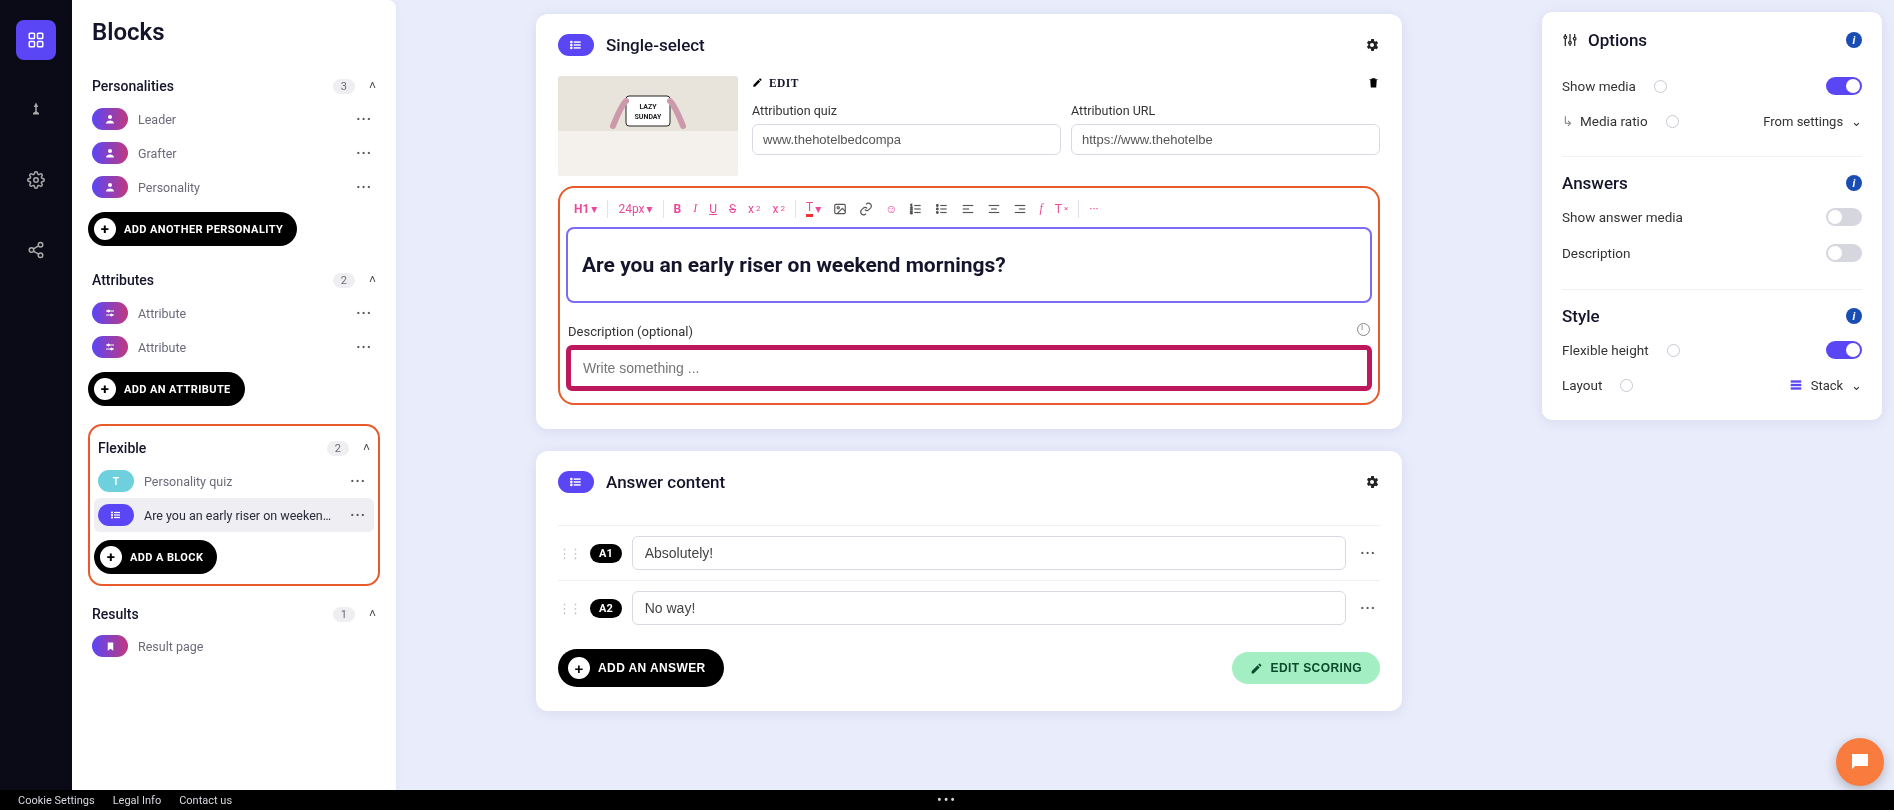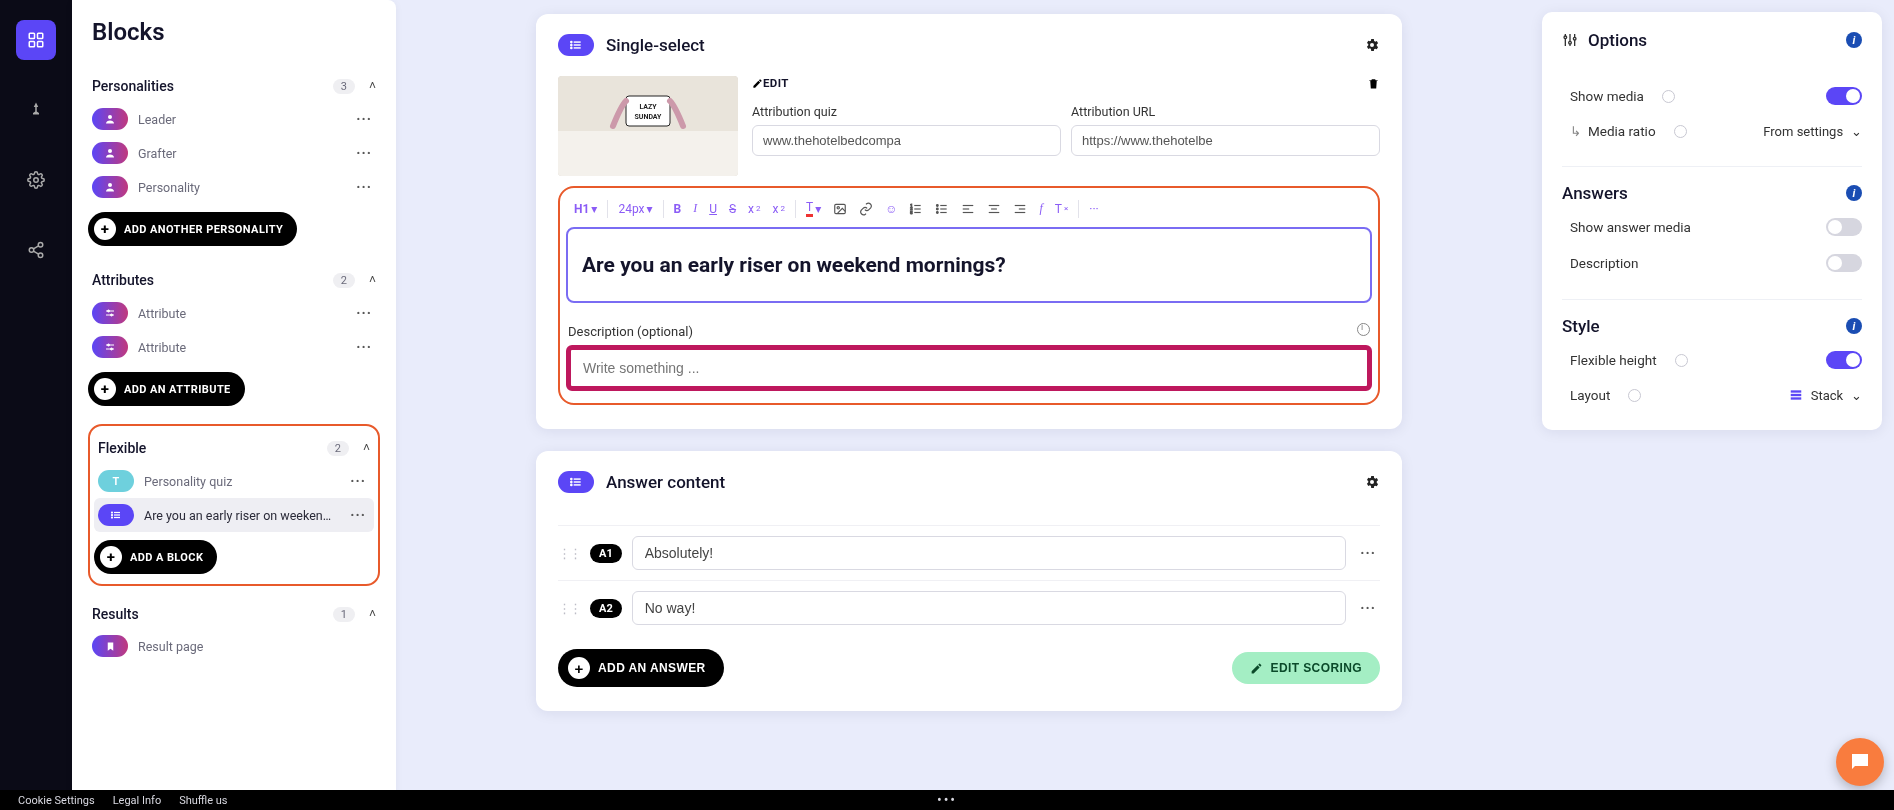--- a/index.html
+++ b/index.html
@@ -42,52 +42,52 @@
   .card-head { display:flex; align-items:center; gap:12px; margin-bottom:20px;}
   .card-head-icon { width:36px;height:22px;border-radius:11px;background:#5b46f6;display:flex;align-items:center;justify-content:center;color:#fff;}
   .card-title { font-size:17px; font-weight:500;}
   .card-gear { margin-left:auto; cursor:pointer; color:#222;}
   
   .media-row { display:flex; gap:14px; margin-bottom:10px;}
   .media-thumb { width:180px; height:100px; background:#d7d2cb; border-radius:4px; overflow:hidden; position:relative;}
   .media-thumb svg { width:100%; height:100%; }
   .media-controls { flex:1; }
   .edit-row { display:flex; justify-content:space-between; align-items:center; margin-bottom:14px; font-size:11.5px; font-weight:700; letter-spacing:.4px;}
-  .edit-row .edit { display:flex; align-items:center; cursor:pointer;}
+  .edit-row .edit { display:flex; align-items:center; gap:6px; cursor:pointer;font-family:Liberation Serif, serif;}
   .attr-fields { display:flex; gap:10px;}
   .attr-field { flex:1; }
   .attr-field label { display:block; font-size:12.5px; color:#333; margin-bottom:6px;}
   .attr-field input { width:100%; border:1px solid #d9d9e2; border-radius:6px; padding:7px 10px; font-size:13px; color:#555;}
   
   .editor-highlight { border:2.5px solid #e85a2b; border-radius:16px; padding:6px 6px 12px 6px; margin-top:4px;}
-  .toolbar { display:flex; align-items:center; gap:4px; padding:4px 4px 8px 4px; color:#8b5cf6; font-size:12px;}
+  .toolbar { display:flex; align-items:center; gap:4px; padding:4px 4px 8px 4px; color:#ec4899; font-size:12px;}
   .tb-item { padding:2px 4px; cursor:pointer; display:flex; align-items:center; gap:2px;}
   .tb-sep { width:1px; height:18px; background:#e2e2ea; margin:0 2px;}
   .tb-bold{font-weight:700;} .tb-italic{font-style:italic;font-family:serif;} .tb-under{text-decoration:underline;} .tb-strike{text-decoration:line-through;}
   
   .question-input { border:2px solid #7a6cf3; border-radius:8px; padding:24px 14px; font-size:21px; font-weight:700; color:#14142b; margin-bottom:20px;}
   .desc-label-row { display:flex; justify-content:space-between; align-items:center; font-size:13px; color:#333; margin-bottom:6px; padding:0 2px;}
   .desc-input { width:100%; border:5px solid #be185d; border-radius:6px; padding:10px 12px; font-size:14px; color:#888;}
   
   .answer-item { display:flex; align-items:center; gap:10px; padding:10px 0; border-top:1px solid #f0f0f4;}
   .drag-handle { color:#bcbcc6; cursor:grab; font-size:13px; letter-spacing:-2px;}
   .answer-badge { background:#000; color:#fff; font-size:11px; font-weight:700; padding:3px 9px; border-radius:11px;}
   .answer-input { flex:1; border:1px solid #d9d9e2; border-radius:6px; padding:8px 12px; font-size:14px; color:#444;}
   .answer-actions { display:flex; justify-content:space-between; align-items:center; margin-top:14px;}
   .btn-black { display:inline-flex; align-items:center; gap:8px; background:#000; color:#fff; border:none; border-radius:20px; padding:8px 18px 8px 10px; font-size:12px; font-weight:700; letter-spacing:.4px; cursor:pointer;}
   .btn-black .plus-sm{width:22px;height:22px;border-radius:50%;background:#fff;color:#000;display:flex;align-items:center;justify-content:center;font-size:15px;font-weight:700;}
   .btn-green { display:inline-flex; align-items:center; gap:8px; background:#a4eec4; color:#0b4a2a; border:none; border-radius:20px; padding:9px 18px; font-size:12px; font-weight:700; letter-spacing:.4px; cursor:pointer;}
   
   
   .options { width:340px; background:#fff; border-radius:10px; margin:12px 12px 0 0; padding:18px 20px; box-shadow:0 2px 14px rgba(30,30,60,.08); align-self:flex-start;}
-  .opt-head { display:flex; align-items:center; gap:10px; justify-content:space-between; margin-bottom:28px;}
+  .opt-head { display:flex; align-items:center; gap:10px; justify-content:space-between; margin-bottom:18px;}
   .opt-title { font-size:17px; font-weight:500; display:flex; align-items:center; gap:10px;}
   .info-dot { width:16px;height:16px;border-radius:50%;background:#1a4db3;color:#fff;display:flex;align-items:center;justify-content:center;font-size:11px;font-weight:700;font-style:italic;}
   .opt-row { display:flex; align-items:center; justify-content:space-between; padding:9px 0; font-size:13.5px; color:#333;}
-  .opt-row .lbl { display:flex; align-items:center; gap:18px;margin-left:8px;}
+  .opt-row .lbl { display:flex; align-items:center; gap:18px;}
   .sub-indent { padding-left:18px; position:relative;}
   .sub-indent::before { content:"↳"; position:absolute; left:0; color:#888;}
   .opt-section-title { font-size:17px; font-weight:500; margin:18px 0 6px 0; display:flex; justify-content:space-between; align-items:center; border-top:1px solid #eef0f5; padding-top:16px;}
   
   .toggle { width:36px; height:18px; border-radius:10px; background:#d6d6df; position:relative; cursor:pointer; flex-shrink:0;}
   .toggle::after { content:""; position:absolute; width:14px; height:14px; border-radius:50%; background:#fff; top:2px; left:2px; transition:.15s;}
   .toggle.on { background:#5b46f6;}
   .toggle.on::after { left:20px;}
   
   .select-like { display:flex; align-items:center; gap:8px; font-size:13px; color:#333; cursor:pointer;}
@@ -540,21 +540,21 @@
           <span>⌄</span>
       </span>
     </div>
   </div>
 
 </div>
 
 <div class="footer">
   <span>Cookie Settings</span>
   <span>Legal Info</span>
-  <span>Shuffle us</span>
+  <span>Contact us</span>
   <span class="footer-center">•••</span>
 </div>
 
 <div class="chat-bubble">
   <svg width="24" height="24" viewBox="0 0 24 24" fill="#fff">
       <path d="M4 4h16v12H7l-3 3V4z"></path>
     </svg>
 </div>
 
 </body></html>

